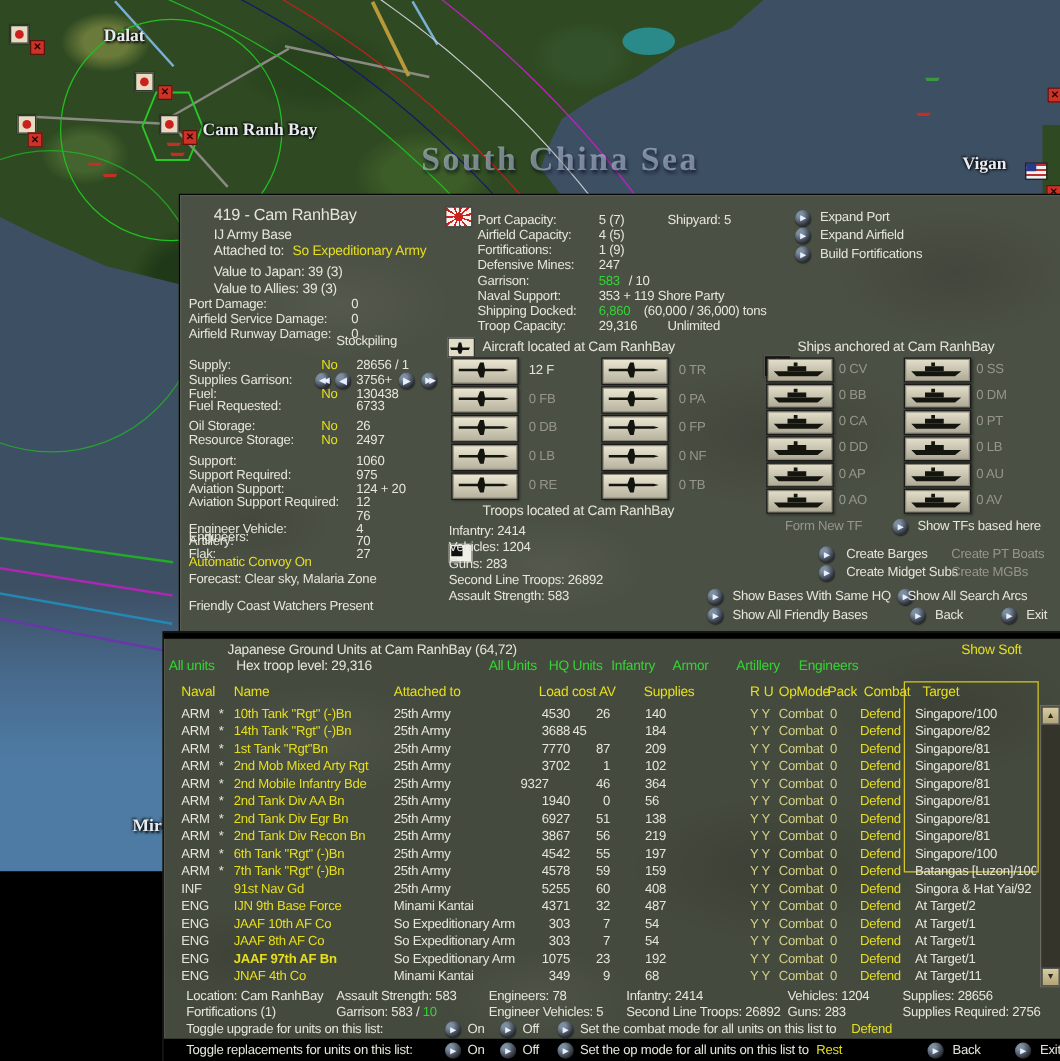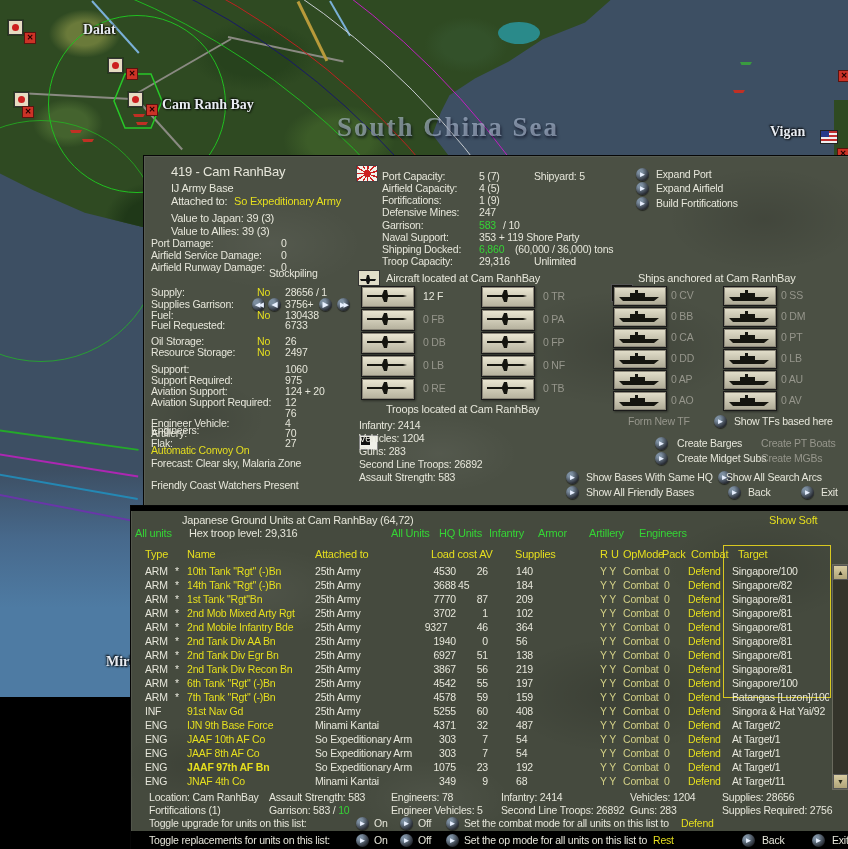--- a/index.html
+++ b/index.html
@@ -461,21 +461,21 @@
     <div class="t w" style="left:58px;top:21px;font-size:11px;">Hex troop level: 29,316</div>
     <div id="filters">
         <div class="t g" style="left: 260px; top: 21px; font-size: 11px;">All Units</div>
         <div class="t g" style="left: 308px; top: 21px; font-size: 11px;">HQ Units</div>
         <div class="t g" style="left: 358px; top: 21px; font-size: 11px;">Infantry</div>
         <div class="t g" style="left: 407px; top: 21px; font-size: 11px;">Armor</div>
         <div class="t g" style="left: 458px; top: 21px; font-size: 11px;">Artillery</div>
         <div class="t g" style="left: 508px; top: 21px; font-size: 11px;">Engineers</div>
       </div>
     <div id="col-headers">
-        <div class="t y" style="left: 14px; top: 42px; font-size: 11px;">Type</div>
+        <div class="t y" style="left: 14px; top: 42px; font-size: 11px;">Naval</div>
         <div class="t y" style="left: 56px; top: 42px; font-size: 11px;">Name</div>
         <div class="t y" style="left: 184px; top: 42px; font-size: 11px;">Attached to</div>
         <div class="t y" style="left: 300px; top: 42px; font-size: 11px;">Load cost AV</div>
         <div class="t y" style="left: 384px; top: 42px; font-size: 11px;">Supplies</div>
         <div class="t y" style="left: 469px; top: 42px; font-size: 11px;">R</div>
         <div class="t y" style="left: 480px; top: 42px; font-size: 11px;">U</div>
         <div class="t y" style="left: 492px; top: 42px; font-size: 11px;">OpMode</div>
         <div class="t y" style="left: 531px; top: 42px; font-size: 11px;">Pack</div>
         <div class="t y" style="left: 560px; top: 42px; font-size: 11px;">Combat</div>
         <div class="t y" style="left: 607px; top: 42px; font-size: 11px;">Target</div>
@@ -536,21 +536,21 @@
           <div class="cell t p" style="left: 492px; top: 0px; width: 40px;">Combat</div>
           <div class="cell t p" style="left: 533px; top: 0px; width: 12px;">0</div>
           <div class="cell t y" style="left: 557px; top: 0px; width: 40px;">Defend</div>
           <div class="cell t w" style="left: 601px; top: 0px; width: 97px;">Singapore/81</div>
         </div>
         <div style="position: absolute; left: 0px; top: 115px; width: 700px; height: 14px;">
           <div class="cell t w" style="left: 14px; top: 0px; width: 40px;">ARM</div>
           <div class="cell t w" style="left: 44px; top: 0px; width: 10px;">*</div>
           <div class="cell t y" style="left: 56px; top: 0px; width: 126px;">2nd Mobile Infantry Bde</div>
           <div class="cell t w" style="left: 184px; top: 0px; width: 112px;">25th Army</div>
-          <div class="cell t w" style="left: 275px; top: 0px; width: 60px; text-align: center;">9327</div>
+          <div class="cell t w" style="left: 248px; top: 0px; width: 60px; text-align: right;">9327</div>
           <div class="cell t w" style="left: 327px; top: 0px; width: 30px; text-align: right;">46</div>
           <div class="cell t w" style="left: 385px; top: 0px; width: 42px;">364</div>
           <div class="cell t p" style="left: 469px; top: 0px; width: 22px;">Y Y</div>
           <div class="cell t p" style="left: 492px; top: 0px; width: 40px;">Combat</div>
           <div class="cell t p" style="left: 533px; top: 0px; width: 12px;">0</div>
           <div class="cell t y" style="left: 557px; top: 0px; width: 40px;">Defend</div>
           <div class="cell t w" style="left: 601px; top: 0px; width: 97px;">Singapore/81</div>
         </div>
         <div style="position: absolute; left: 0px; top: 129px; width: 700px; height: 14px;">
           <div class="cell t w" style="left: 14px; top: 0px; width: 40px;">ARM</div>

